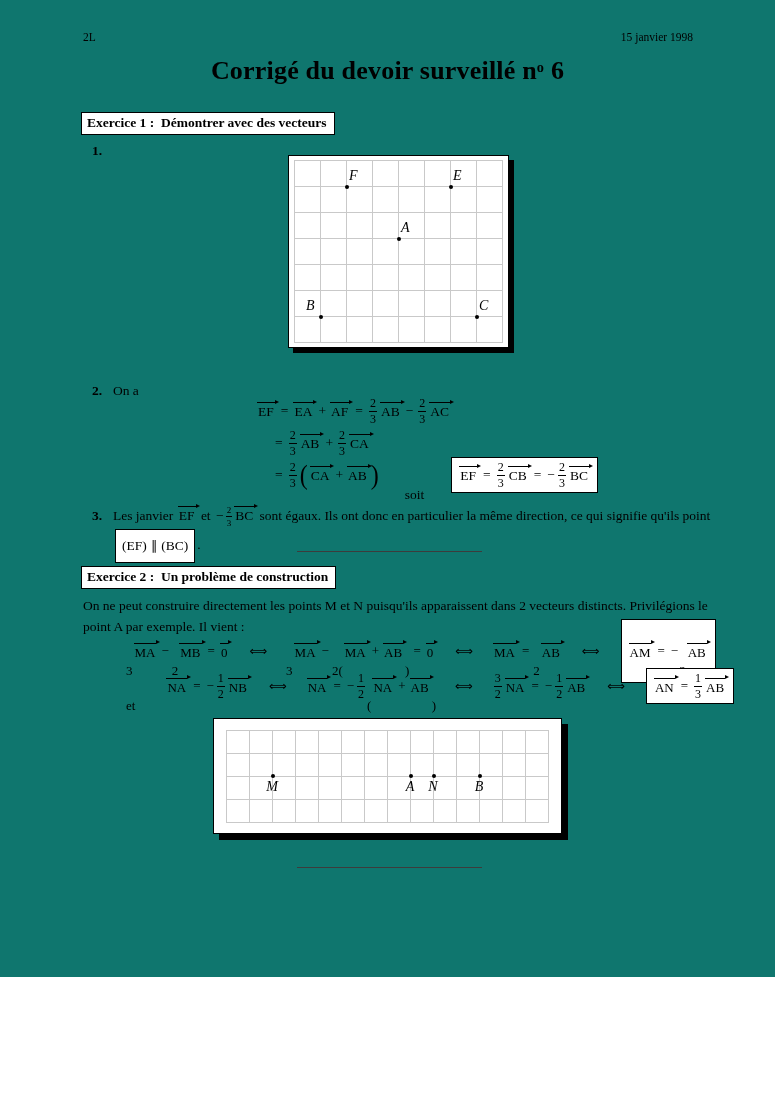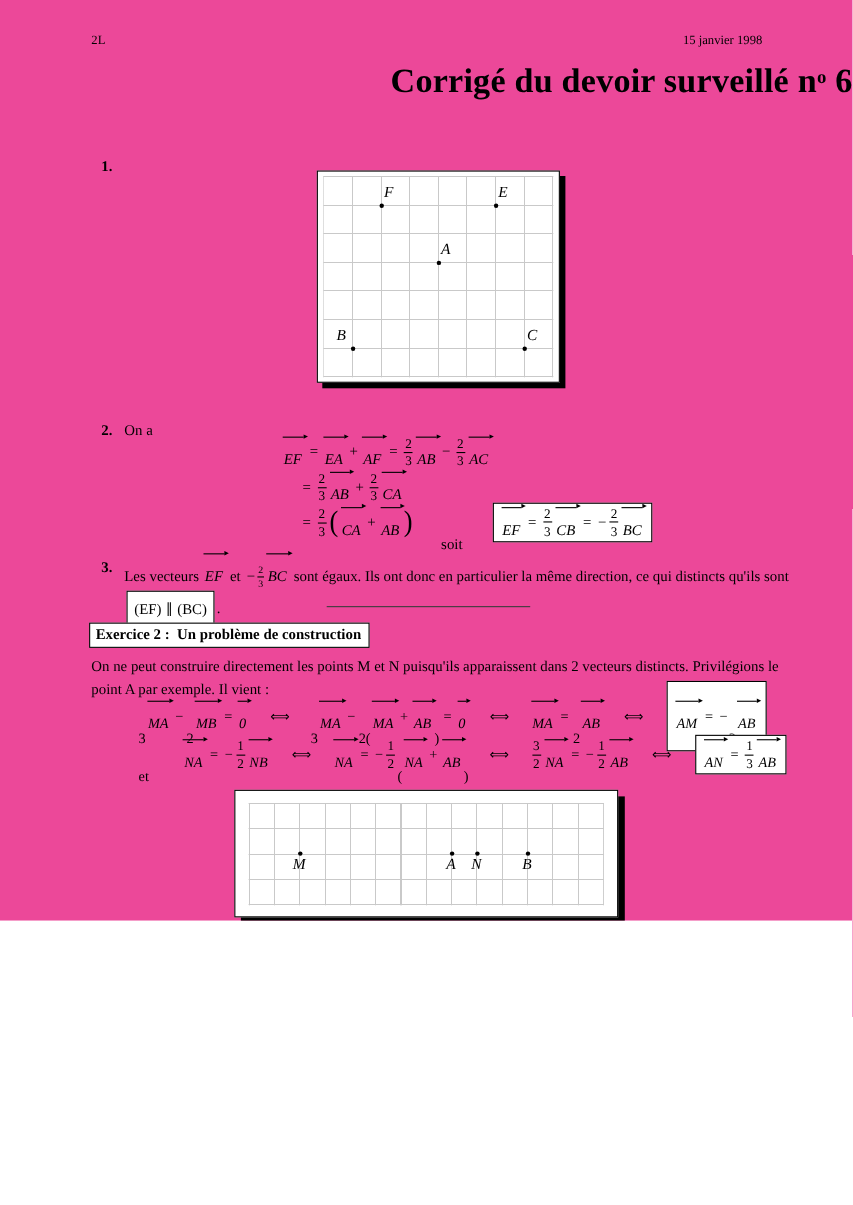--- a/index.html
+++ b/index.html
@@ -1,22 +1,22 @@
 <!DOCTYPE html>
 <html><head>
 <meta charset="utf-8">
 <style>
   html,body{margin:0;padding:0;background:#fff;}
-  #page{position:relative;width:775px;height:837px;background:#ec4899;overflow:hidden;
+  #page{position:relative;width:775px;height:977px;background:#0f766e;overflow:hidden;
         font-family:"Liberation Serif","DejaVu Serif",serif;color:#000;}
   .hdr{position:absolute;top:31px;font-size:11.5px;}
   #hdr-left{left:83px;}
   #hdr-right{right:82px;}
-  #title{position:absolute;left:0;right:0;top:56px;text-align:right;
-         font-size:31px;font-weight:bold;letter-spacing:.2px;}
+  #title{position:absolute;left:0;right:0;top:56px;text-align:center;
+         font-size:26px;font-weight:bold;letter-spacing:.2px;}
   #title .sup{font-size:.55em;vertical-align:.5em;}
   .exbox{position:absolute;border:1px solid #000;padding:2px 7px 3px 5px;
          font-weight:bold;font-size:13.5px;white-space:pre;background:#fff;}
   .itemnum{font-weight:bold;}
   .para{position:absolute;font-size:13.5px;}
   .inline-num{position:absolute;left:-21px;top:0;font-weight:bold;}
   
   .figure{position:absolute;background:#fff;border:1.5px solid #000;
           display:flex;align-items:center;justify-content:center;}
   .grid{position:relative;}
@@ -26,22 +26,22 @@
   .mrow{position:absolute;display:flex;align-items:center;transform:translateY(-50%);
         font-size:13.5px;white-space:nowrap;}
   .mtext{white-space:nowrap;line-height:24px;}
   .txt{font-style:normal;margin-top:40px;}
   .it{}
   .rel{margin:0 4px;}
   .sym{font-family:"DejaVu Sans",sans-serif;font-size:.95em;}
   .bin{margin:0 3px;}
   .neg{margin:0 1px 0 2px;}
   .sp{display:inline-block;}
-  .vec{position:relative;display:inline-block;font-style:italic;
-       padding:14px 2px 0 1px;margin:0 1px;line-height:1.05;}
+  .vec{position:relative;display:inline-block;
+       padding:3px 2px 0 1px;margin:0 1px;line-height:1.05;}
   .vec::before{content:"";position:absolute;left:0;right:1px;top:0;border-top:1px solid #000;}
   .vec::after{content:"";position:absolute;right:-3px;top:-2.5px;width:0;height:0;
        border-top:2.5px solid transparent;border-bottom:2.5px solid transparent;border-left:4.5px solid #000;}
   .frac{display:inline-flex;flex-direction:column;align-items:center;vertical-align:middle;
         line-height:1;font-size:12px;margin:0 2px;}
   .frac .num{padding:0 1px 1.5px;}
   .frac .den{border-top:1px solid #000;padding:1.5px 1px 0;}
   .sfrac{font-size:9px;margin:0 1px;}
   .lpar,.rpar{font-size:24px;line-height:18px;display:inline-block;transform:scaleY(1.12);margin:0 1px;}
   .mbox{display:inline-flex;align-items:center;border:1px solid #000;
@@ -51,20 +51,21 @@
 </head>
 <body>
 
 <div id="page">
 
   <div id="hdr-left" class="hdr">2L</div>
   <div id="hdr-right" class="hdr">15 janvier 1998</div>
 
   <div id="title"><span>Corrigé du devoir surveillé n</span><span class="sup">o</span><span> 6</span></div>
 
+  <div class="exbox" style="left:81px;top:112px;">Exercice 1 :  Démontrer avec des vecteurs</div>
 
   <div class="itemnum" style="position:absolute;left:92px;top:143px;font-size:13.5px;">1.</div>
 
   <div class="figure" style="left:288px;top:155px;width:219px;height:191px;box-shadow:5px 5px 0 #000;">
       <div class="grid" style="width: 209px; height: 183px; background-image: repeating-linear-gradient(to right, rgb(201, 201, 201) 0px, rgb(201, 201, 201) 1px, transparent 1px, transparent 26px), repeating-linear-gradient(rgb(201, 201, 201) 0px, rgb(201, 201, 201) 1px, transparent 1px, transparent 26px);">
         <span class="dot" style="left: 50.5px; top: 24.5px;"></span>
         <span class="plabel" style="left: 55px; top: 9px;">F</span>
         <span class="dot" style="left: 154.5px; top: 24.5px;"></span>
         <span class="plabel" style="left: 159px; top: 9px;">E</span>
         <span class="dot" style="left: 102.5px; top: 76.5px;"></span>
@@ -139,24 +140,24 @@
         <span class="neg">−</span>
         <span class="frac">
           <span class="num">2</span>
           <span class="den">3</span>
         </span>
         <span class="vec">BC</span>
       </span>
     </div>
 
   <div class="para mtext" style="left:113px;top:503px;line-height:26px;">
-    <span class="inline-num">3.</span><span><span class="txt">Les vecteurs </span><span class="vec">EF</span><span class="txt"> et </span><span class="neg">−</span><span class="frac sfrac">
+    <span class="inline-num">3.</span><span><span class="txt">Les janvier </span><span class="vec">EF</span><span class="txt"> et </span><span class="neg">−</span><span class="frac sfrac">
           <span class="num">2</span>
           <span class="den">3</span>
-        </span><span class="vec">BC</span><span class="txt"> sont égaux. Ils ont donc en particulier la même direction, ce qui distincts qu'ils sont</span><br><span class="mbox">
+        </span><span class="vec">BC</span><span class="txt"> sont égaux. Ils ont donc en particulier la même direction, ce qui signifie qu'ils point</span><br><span class="mbox">
           <span class="it">(EF)</span>
           <span class="rel sym">∥</span>
           <span class="it">(BC)</span>
         </span><span class="txt">.</span></span>
   </div>
 
   <div class="separator" style="left:297px;top:551px;"></div>
 
   <div class="exbox" style="left:81px;top:566px;">Exercice 2 :  Un problème de construction</div>
 

